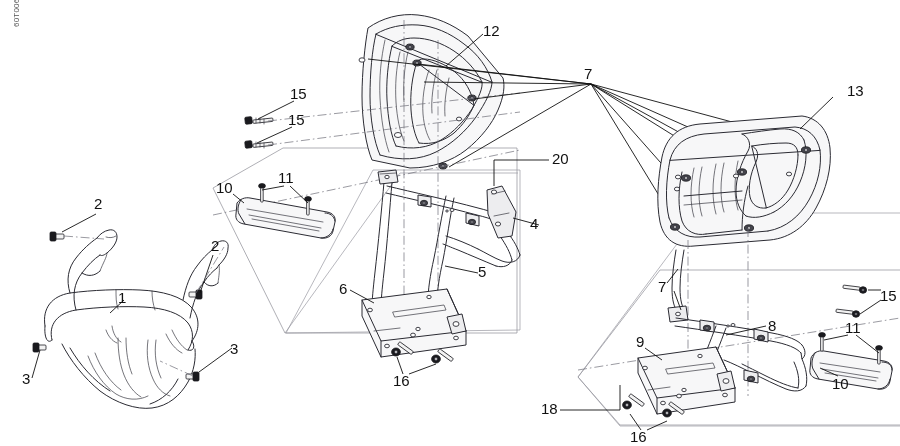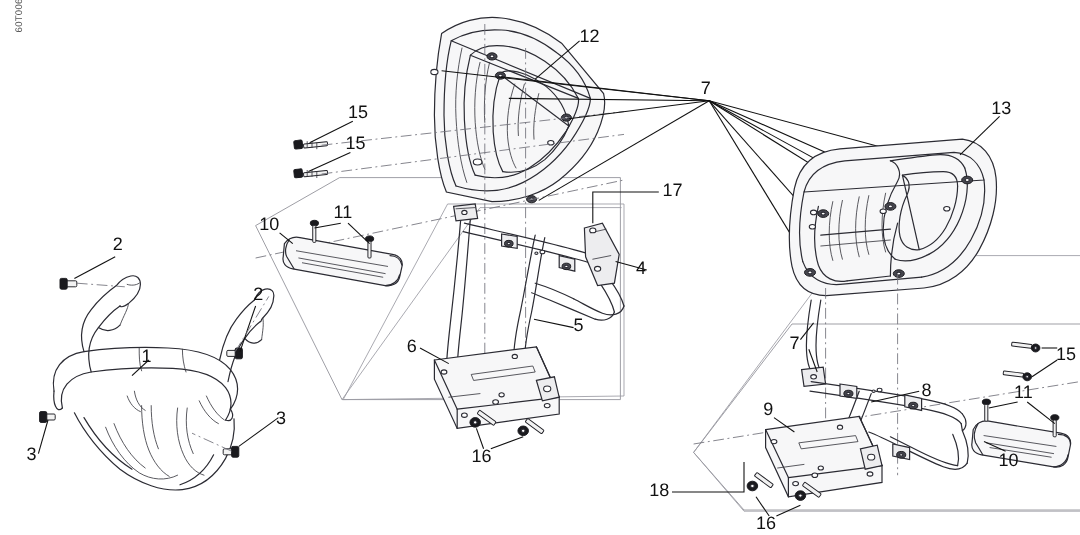--- a/index.html
+++ b/index.html
@@ -479,23 +479,23 @@
   <div class="lbl" style="left:478px;top:264px;">5</div>
   <div class="lbl" style="left:339px;top:281px;">6</div>
   <div class="lbl" style="left:658px;top:279px;">7</div>
   <div class="lbl" style="left:768px;top:318px;">8</div>
   <div class="lbl" style="left:636px;top:334px;">9</div>
   <div class="lbl" style="left:216px;top:180px;">10</div>
   <div class="lbl" style="left:832px;top:376px;">10</div>
   <div class="lbl" style="left:278px;top:170px;">11</div>
   <div class="lbl" style="left:845px;top:320px;">11</div>
   <div class="lbl" style="left:483px;top:23px;">12</div>
-  <div class="lbl" style="left:826px;top:83px;text-align:right;">13</div>
+  <div class="lbl" style="left:847px;top:83px;text-align:right;">13</div>
   <div class="lbl" style="left:584px;top:66px;">7</div>
   <div class="lbl" style="left:290px;top:86px;">15</div>
   <div class="lbl" style="left:288px;top:112px;">15</div>
   <div class="lbl" style="left:880px;top:288px;">15</div>
   <div class="lbl" style="left:393px;top:373px;">16</div>
   <div class="lbl" style="left:630px;top:429px;">16</div>
-  <div class="lbl" style="left:552px;top:151px;">17</div>
+  <div class="lbl" style="left:552px;top:151px;">20</div>
   <div class="lbl" style="left:541px;top:401px;">18</div>
 
 </div>
 
 </body></html>

